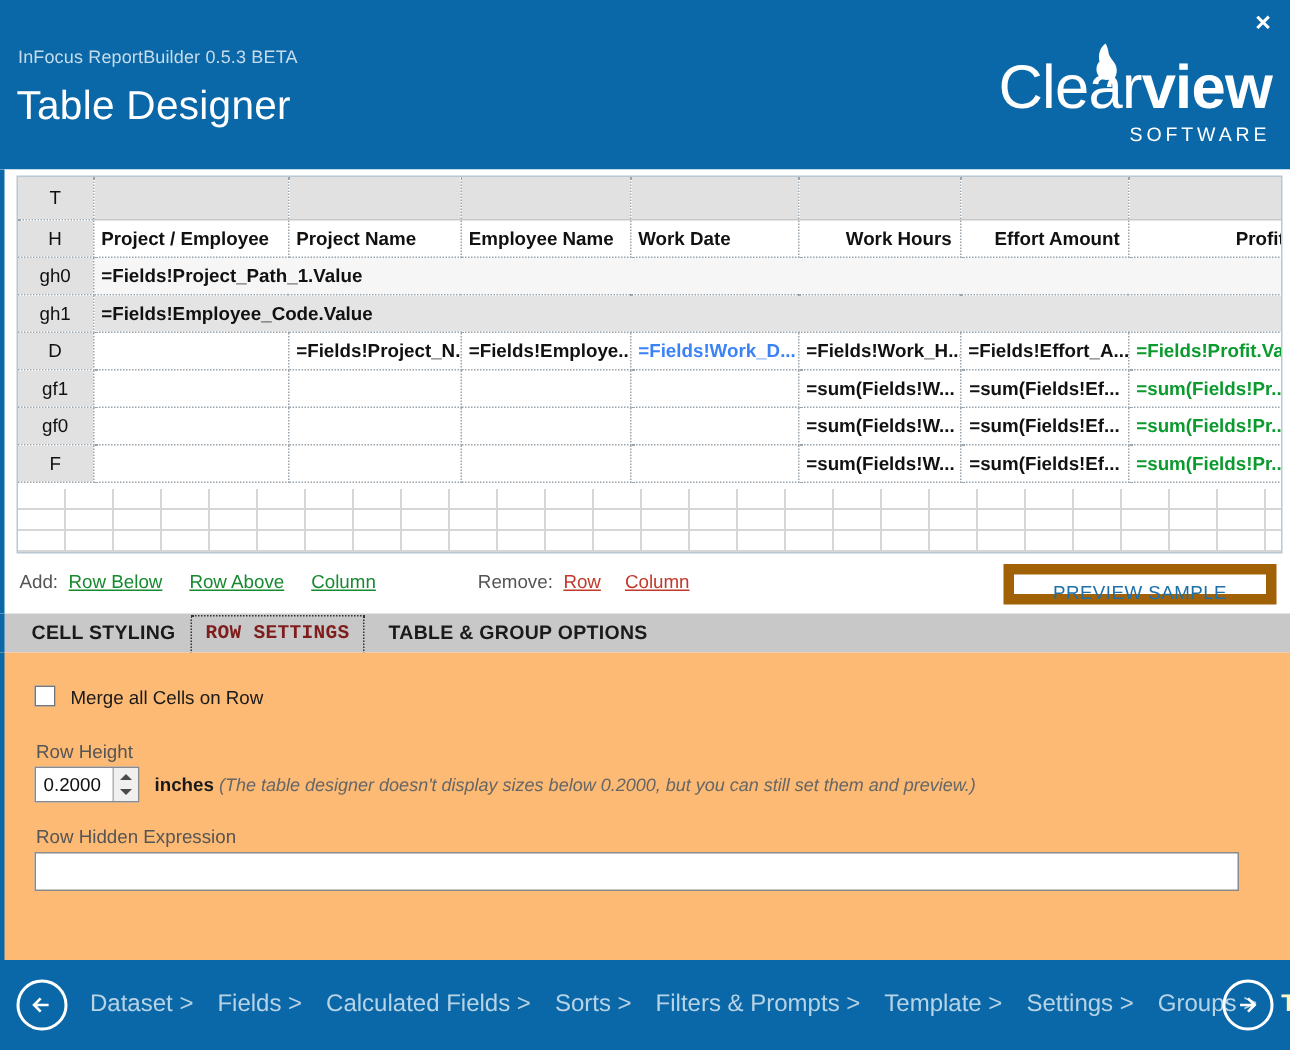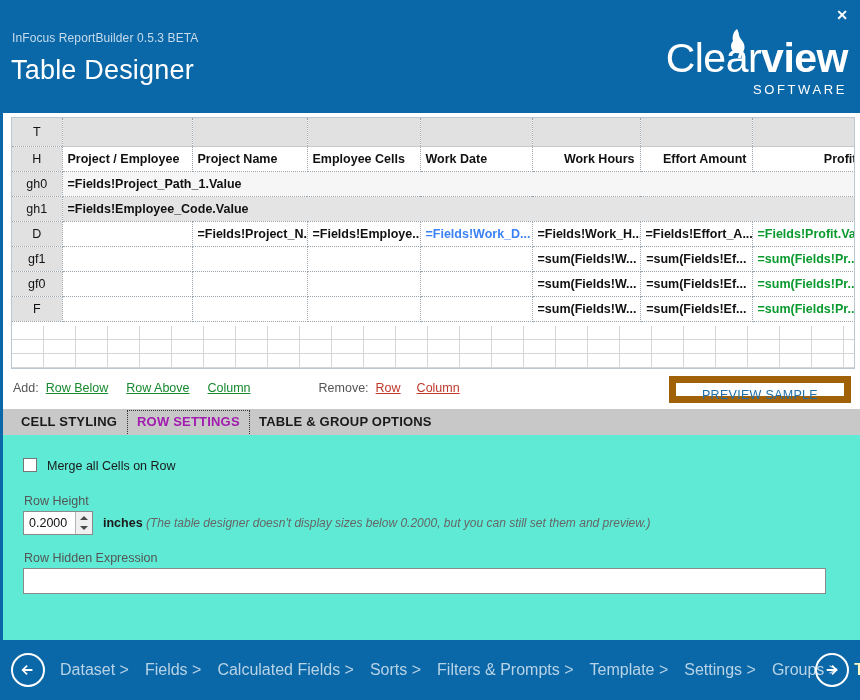--- a/index.html
+++ b/index.html
@@ -148,30 +148,30 @@
     width: 860px; height: 26px;
     background: #c8c8c8;
     border-left: 3px solid #0b68a8;
   }
   .tab {
     position: absolute; top: 0; height: 26px; line-height: 26px;
     font-size: 13px; font-weight: bold; color: #1a1a1a;
     padding: 0 9px; cursor: pointer; letter-spacing: .2px;
   }
   .tab.active {
-    color: #a21caf;
+    color: #7f1d1d;
     border: 1px dotted #333333;
-    height: 36px; line-height: 22px; top: 1px;
+    height: 36px; line-height: 22px; top: 1px; font-family: Liberation Mono, monospace;
   }
 
   
   .panel {
     position: absolute; left: 0; top: 435px;
     width: 860px; height: 205px;
-    background: #5eead4;
+    background: #fdba74;
     border-left: 3px solid #0b68a8;
   }
   .chk-row { position: absolute; left: 20px; top: 21px; }
   .chkbox {
     display: inline-block; width: 14px; height: 14px;
     border: 1px solid #767676; background: #ffffff;
     vertical-align: -2px; cursor: pointer;
   }
   .chk-label {
     font-size: 12.5px; color: #1a1a1a; margin-left: 10px;
@@ -282,21 +282,21 @@
             <td class="cell al-l" style="color: rgb(17, 17, 17);"></td>
             <td class="cell al-l" style="color: rgb(17, 17, 17);"></td>
             <td class="cell al-l" style="color: rgb(17, 17, 17);"></td>
             <td class="cell al-l" style="color: rgb(17, 17, 17);"></td>
             <td class="cell al-l" style="color: rgb(17, 17, 17);"></td>
           </tr>
           <tr class="r-h">
             <td class="rowhdr">H</td>
             <td class="cell al-l" style="color: rgb(17, 17, 17);">Project / Employee</td>
             <td class="cell al-l" style="color: rgb(17, 17, 17);">Project Name</td>
-            <td class="cell al-l" style="color: rgb(17, 17, 17);">Employee Cells</td>
+            <td class="cell al-l" style="color: rgb(17, 17, 17);">Employee Name</td>
             <td class="cell al-l" style="color: rgb(17, 17, 17); margin-top: 30px;">Work Date</td>
             <td class="cell al-r" style="color: rgb(17, 17, 17);">Work Hours</td>
             <td class="cell al-r" style="color: rgb(17, 17, 17);">Effort Amount</td>
             <td class="cell al-r" style="color: rgb(17, 17, 17);">Profit</td>
           </tr>
           <tr class="r-gh0">
             <td class="rowhdr">gh0</td>
             <td class="cell al-l" colspan="7">=Fields!Project_Path_1.Value</td>
           </tr>
           <tr class="r-gh1">

